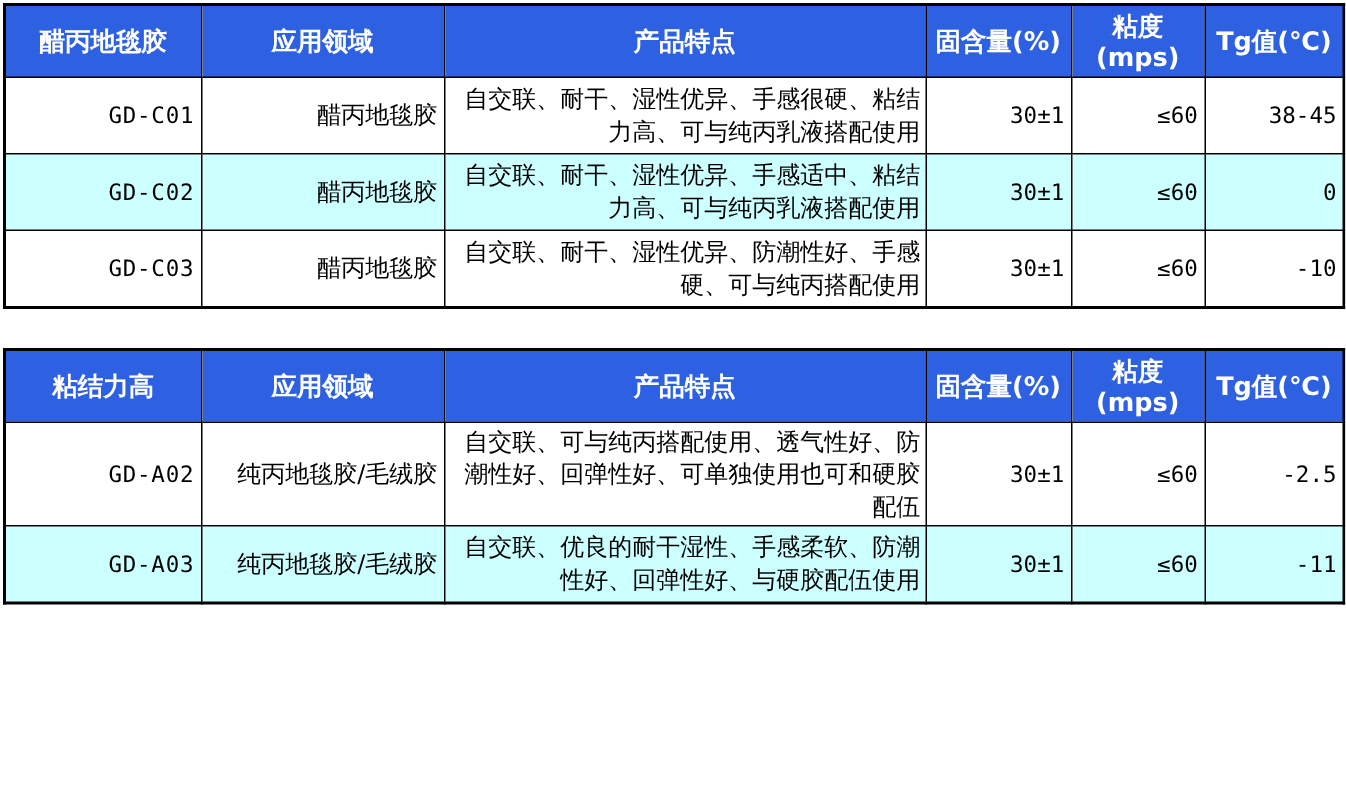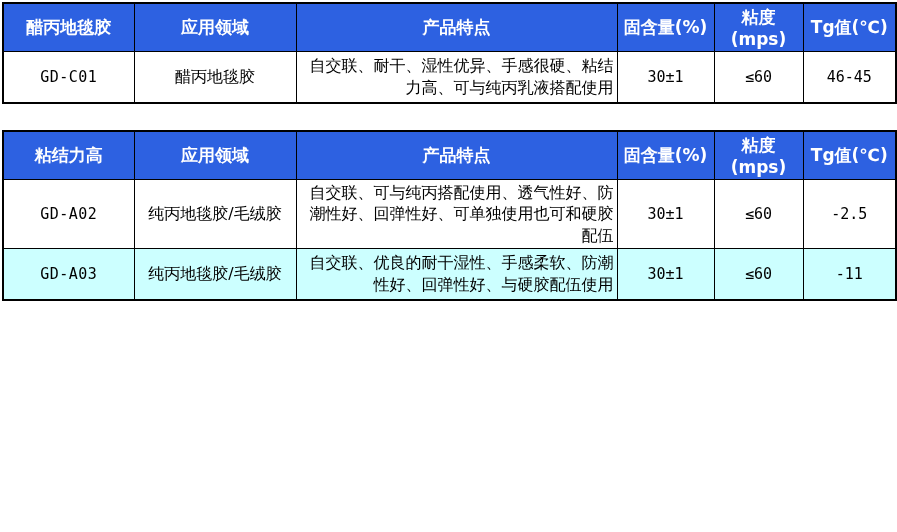--- a/index.html
+++ b/index.html
@@ -33,21 +33,21 @@
     color: #ffffff;
     font-weight: bold;
     font-size: 17px;
     height: 34px;
     text-align: center;
     padding: 2px 4px;
   }
   table.spec td {
     font-size: 16px;
     color: #000000;
-    text-align: center;
+    text-align: right;
     vertical-align: middle;
     height: 51px;
     padding: 2px 4px;
     line-height: 1.35;
   }
   table.spec td.col-features {
     text-align: right;
     padding: 2px 3px;
   }
   table.spec td.col-model {
@@ -101,21 +101,37 @@
         <th>Tg值(℃)</th>
       </tr>
     </thead>
     <tbody>
         <tr>
           <td class="col-model">GD-C01</td>
           <td class="col-application">醋丙地毯胶</td>
           <td class="col-features">自交联、耐干、湿性优异、手感很硬、粘结力高、可与纯丙乳液搭配使用</td>
           <td class="col-solid">30±1</td>
           <td class="col-viscosity">≤60</td>
-          <td class="col-tg">46-45</td>
+          <td class="col-tg">38-45</td>
+        </tr>
+        <tr>
+          <td class="col-model">GD-C02</td>
+          <td class="col-application">醋丙地毯胶</td>
+          <td class="col-features">自交联、耐干、湿性优异、手感适中、粘结力高、可与纯丙乳液搭配使用</td>
+          <td class="col-solid">30±1</td>
+          <td class="col-viscosity">≤60</td>
+          <td class="col-tg">0</td>
+        </tr>
+        <tr>
+          <td class="col-model">GD-C03</td>
+          <td class="col-application">醋丙地毯胶</td>
+          <td class="col-features">自交联、耐干、湿性优异、防潮性好、手感硬、可与纯丙搭配使用</td>
+          <td class="col-solid">30±1</td>
+          <td class="col-viscosity">≤60</td>
+          <td class="col-tg">-10</td>
         </tr>
       </tbody>
   </table>
 
   <div class="table-gap"></div>
 
   <table class="spec">
     <colgroup>
       <col class="c-model">
         <col class="c-application">

